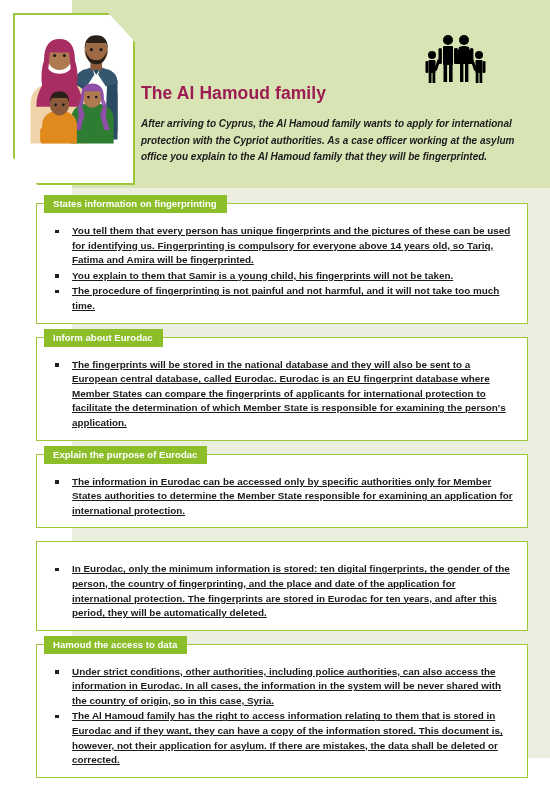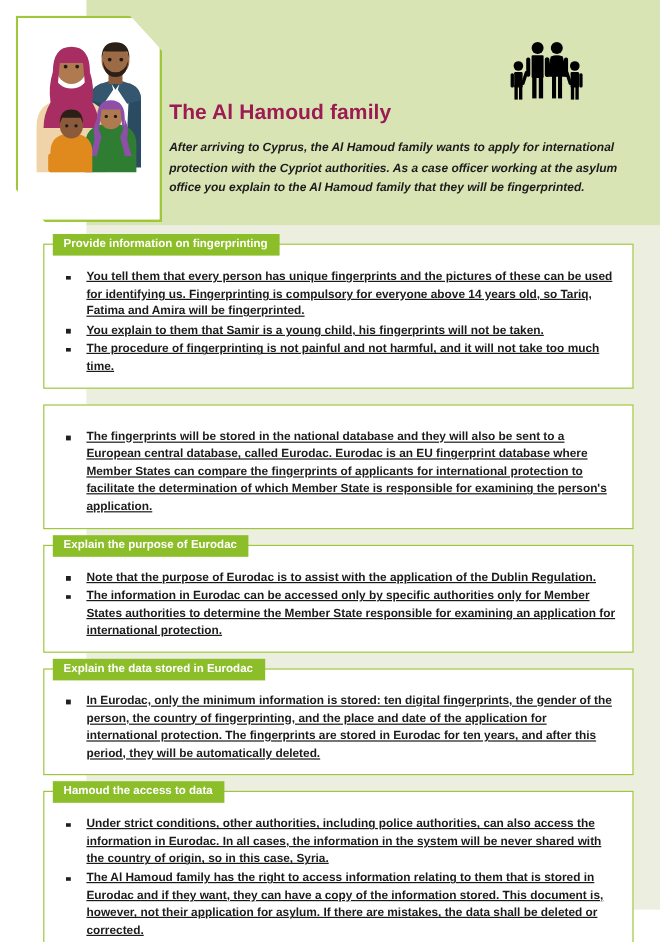--- a/index.html
+++ b/index.html
@@ -236,50 +236,49 @@
         <rect x="55.5" y="38" width="2.8" height="12"></rect>
         <rect x="58.7" y="28" width="2.8" height="12" rx="1.3"></rect>
         <rect x="48.4" y="26" width="2.8" height="12" rx="1.3" transform="rotate(-18 49.8 32)"></rect>
       </g>
     </svg>
   </div>
 
   <div class="sections">
 
     <div class="section">
-      <div class="section-header">Provide information on fingerprinting</div>
+      <div class="section-header">States information on fingerprinting</div>
       <div class="section-body">
         <ul class="bullets">
           <li>You tell them that every person has unique fingerprints and the pictures of these can be used for identifying us. Fingerprinting is compulsory for everyone above 14 years old, so Tariq, Fatima and Amira will be fingerprinted.</li>
           <li>You explain to them that Samir is a young child, his fingerprints will not be taken.</li>
           <li>The procedure of fingerprinting is not painful and not harmful, and it will not take too much time.</li>
         </ul>
       </div>
     </div>
 
     <div class="section">
+      <div class="section-header">Inform about Eurodac</div>
       <div class="section-body">
         <ul class="bullets">
           <li>The fingerprints will be stored in the national database and they will also be sent to a European central database, called Eurodac. Eurodac is an EU fingerprint database where Member States can compare the fingerprints of applicants for international protection to facilitate the determination of which Member State is responsible for examining the person's application.</li>
         </ul>
       </div>
     </div>
 
     <div class="section">
       <div class="section-header">Explain the purpose of Eurodac</div>
       <div class="section-body">
         <ul class="bullets">
-          <li>Note that the purpose of Eurodac is to assist with the application of the Dublin Regulation.</li>
           <li>The information in Eurodac can be accessed only by specific authorities only for Member States authorities to determine the Member State responsible for examining an application for international protection.</li>
         </ul>
       </div>
     </div>
 
     <div class="section">
-      <div class="section-header">Explain the data stored in Eurodac</div>
       <div class="section-body">
         <ul class="bullets">
           <li>In Eurodac, only the minimum information is stored: ten digital fingerprints, the gender of the person, the country of fingerprinting, and the place and date of the application for international protection. The fingerprints are stored in Eurodac for ten years, and after this period, they will be automatically deleted.</li>
         </ul>
       </div>
     </div>
 
     <div class="section">
       <div class="section-header">Hamoud the access to data</div>
       <div class="section-body">

